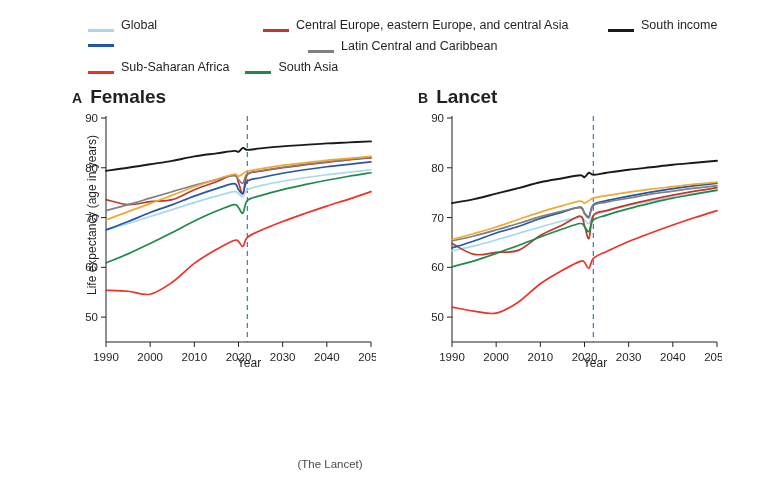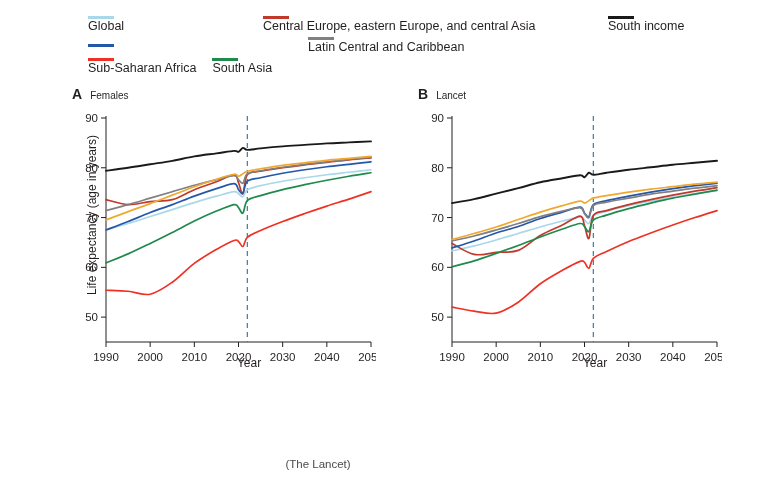--- a/index.html
+++ b/index.html
@@ -29,24 +29,23 @@
     display: flex;
     flex-direction: column;
   }
   .legend-row {
     display: flex;
     align-items: center;
     height: 21px;
   }
   .legend-item {
     display: flex;
-    align-items: flex-start;
+    align-items: flex-end;
     margin-right: 16px;
     white-space: nowrap;
-    flex-direction: column;
   }
   .legend-swatch {
     width: 26px;
     height: 3px;
     margin-right: 7px;
     flex: none;
   }
   .legend-label {
     font-size: 12.5px;
     line-height: 14px;
@@ -66,22 +65,22 @@
     align-items: baseline;
     margin-left: 6px;
     height: 18px;
   }
   .panel-letter {
     font-size: 14px;
     font-weight: bold;
     margin-right: 8px;
   }
   .panel-title {
-    font-size: 10px;
-    font-weight: normal;
+    font-size: 19px;
+    font-weight: bold;
   }
 
   .plot-wrap {
     position: relative;
     width: 310px;
     height: 290px;
   }
   .plot-svg {
     position: absolute;
     left: 0;
@@ -110,20 +109,21 @@
   }
 
   #source {
     position: absolute;
     left: 0;
     top: 458px;
     width: 636px;
     text-align: center;
     font-size: 11.5px;
     color: #4c4c4c;
+    padding-left: 12px;
   }
 
   .tick-text {
     font-size: 11.5px;
     fill: #231f20;
     font-family: "Liberation Sans", sans-serif;
   }
 </style>
 </head>
 <body>

